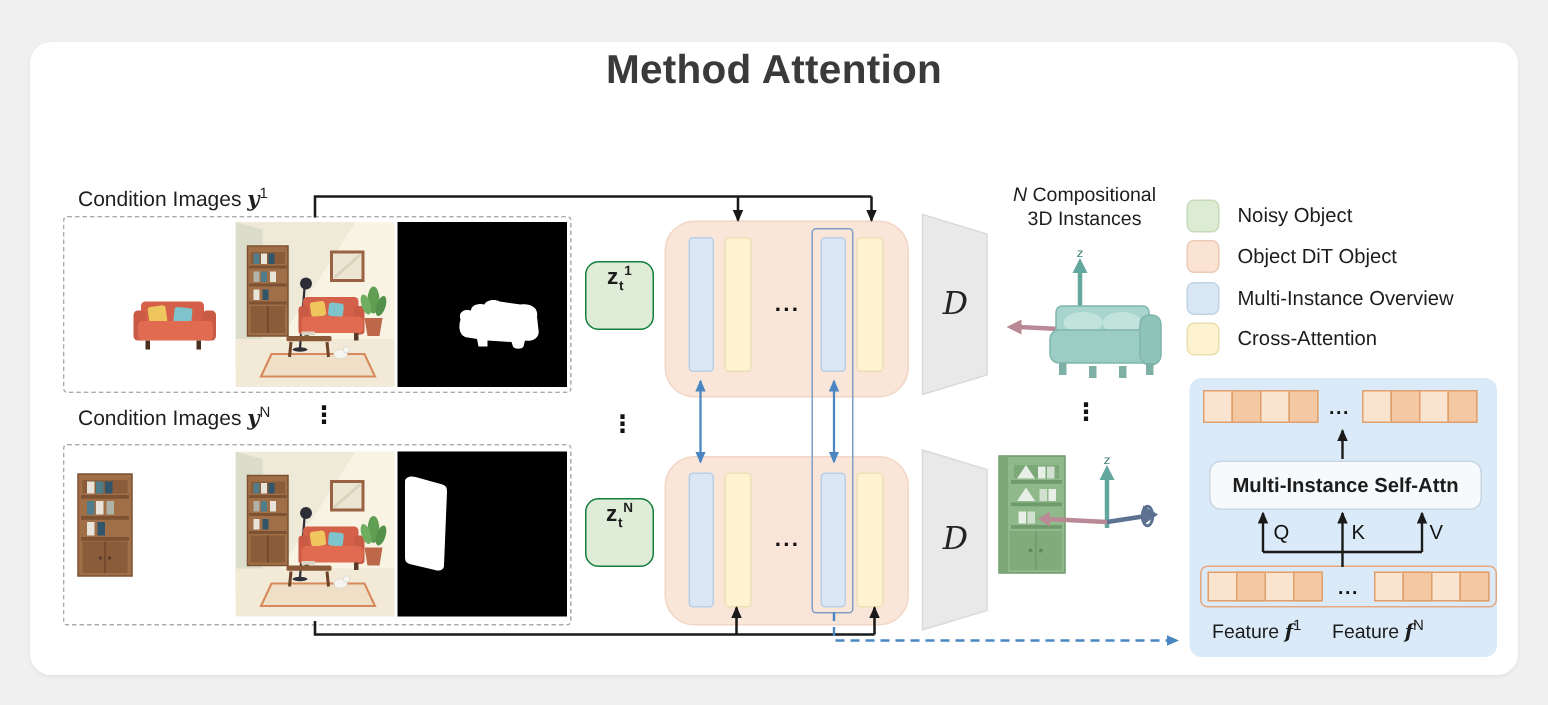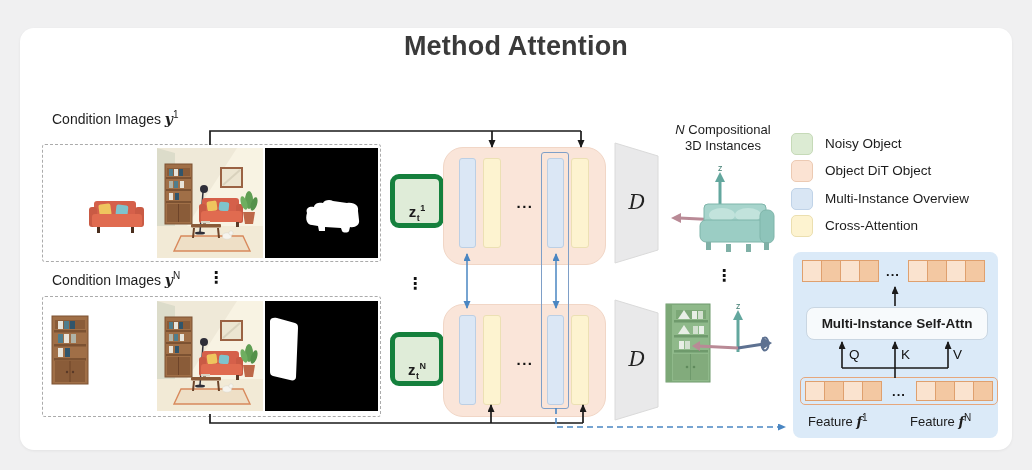--- a/index.html
+++ b/index.html
@@ -21,21 +21,21 @@
   .cond-label{font-size:14px;color:#1e1e1e;white-space:nowrap}
   .math{font-family:"DejaVu Serif",serif;font-style:italic;font-weight:bold}
   .cond-label sup, .feat sup{font-size:10px}
   .dashed-box{
     border:1.5px dashed #ababab;border-radius:3px;background:#fff;
   }
   .mask{background:#000}
   .vdots{font-size:16px;font-weight:700;color:#111;line-height:1}
   .zbox{
     width:44px;height:44px;border-radius:9px;background:#dfecd8;
-    border:5px solid #15803d;display:flex;align-items:flex-end;justify-content:center;
+    border:1px solid #15803d;display:flex;align-items:flex-start;justify-content:center;
     font-size:15px;font-weight:700;color:#1c1c1c;
   }
   .zbox sub{font-size:9px;margin-left:.5px}
   .zbox sup{font-size:9px;margin-left:.5px}
   .module{
     background:#fae5d9;border:1px solid #f1d6c6;border-radius:20px;z-index:1;
   }
   .bar{border-radius:3px;z-index:3}
   .bar.blue{background:#dbe7f5;border:1px solid #bccfe4;width:15px;height:88px}
   .bar.yellow{background:#fdf3d0;border:1px solid #ece0b4;width:16px;height:88px}
@@ -126,21 +126,21 @@
       <ellipse cx="70" cy="88" rx="4.5" ry="3.2" fill="#f6f4ee" stroke="#d8d4c8" stroke-width=".5"></ellipse>
       <circle cx="74" cy="85" r="2.2" fill="#f6f4ee" stroke="#d8d4c8" stroke-width=".5"></circle>
     </symbol>
   </defs>
 </svg>
 
 <div class="abs card"></div>
 
 <div class="abs title">Method Attention</div>
 
-<div class="abs cond-label" style="left:52px;top:109px">
+<div class="abs cond-label" style="left:52px;top:124px">
   <span>Condition Images</span>
   <span class="math">y</span><sup>1</sup>
 </div>
 <div class="abs dashed-box" style="left:42px;top:144px;width:337px;height:116px"></div>
 <svg class="abs deco" style="left:86px;top:196px" width="62" height="42" viewBox="0 0 62 42">
   <rect x="8" y="5" width="42" height="17" rx="3" fill="#d5604a"></rect>
   <rect x="3" y="11" width="8" height="20" rx="3" fill="#c95a44"></rect>
   <rect x="49" y="11" width="9" height="20" rx="3" fill="#c95a44"></rect>
   <rect x="13" y="8" width="12" height="12" rx="2" fill="#efc55e" transform="rotate(-8 19 14)"></rect>
   <rect x="30" y="9" width="12" height="11" rx="2" fill="#7fc3cc" transform="rotate(6 36 14)"></rect>
@@ -316,21 +316,21 @@
     <div class="tok a" style="height:18px"></div>
       <div class="tok b" style="height:18px"></div>
       <div class="tok a" style="height:18px"></div>
       <div class="tok b" style="height:18px"></div>
   </div>
 </div>
 <div class="abs feat" style="left:808px;top:412px">
   <span>Feature</span>
   <span class="math">f</span><sup>1</sup>
 </div>
-<div class="abs feat" style="left:910px;top:412px">
+<div class="abs feat" style="left:888px;top:412px">
   <span>Feature</span>
   <span class="math">f</span><sup>N</sup>
 </div>
 
 <svg id="overlay" class="abs" width="1032" height="470" viewBox="0 0 1032 470">
   <defs>
     <marker id="mk-black" markerWidth="9" markerHeight="8" refX="7" refY="3.5" orient="auto" markerUnits="userSpaceOnUse">
       <path d="M0,0 L8,3.5 L0,7 Z" fill="#1a1a1a"></path>
     </marker>
     <marker id="mk-blue" markerWidth="9" markerHeight="8" refX="7" refY="3.5" orient="auto" markerUnits="userSpaceOnUse">

